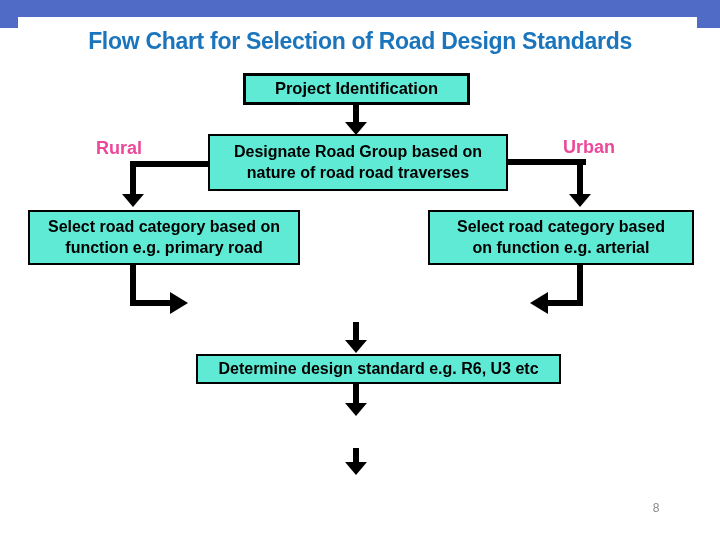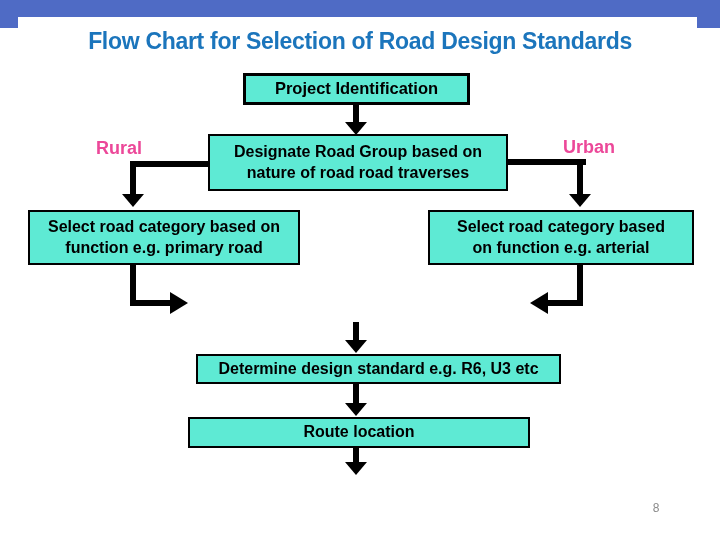--- a/index.html
+++ b/index.html
@@ -73,23 +73,20 @@
     <span class="lbl">Select road category based on
 function e.g. primary road</span>
   </div>
   <div class="node" id="n-select-urban">
     <span class="lbl">Select road category based
 on function e.g. arterial</span>
   </div>
   <div class="node" id="n-determine">
     <span class="lbl">Determine design standard e.g. R6, U3 etc</span>
   </div>
-  <div class="node" id="n-route">
-    <span class="lbl">Route location</span>
-  </div>
 
   <div class="branch-label" id="lbl-rural">Rural</div>
   <div class="branch-label" id="lbl-urban">Urban</div>
 
   <div class="sv" style="left:353px;top:104px;height:20px;"></div>
   <div class="hd" style="left:345px;top:122px;"></div>
 
   <div class="sh" style="left:130px;top:161px;width:80px;"></div>
   <div class="sv" style="left:130px;top:161px;height:34px;"></div>
   <div class="hd" style="left:122px;top:194px;"></div>

